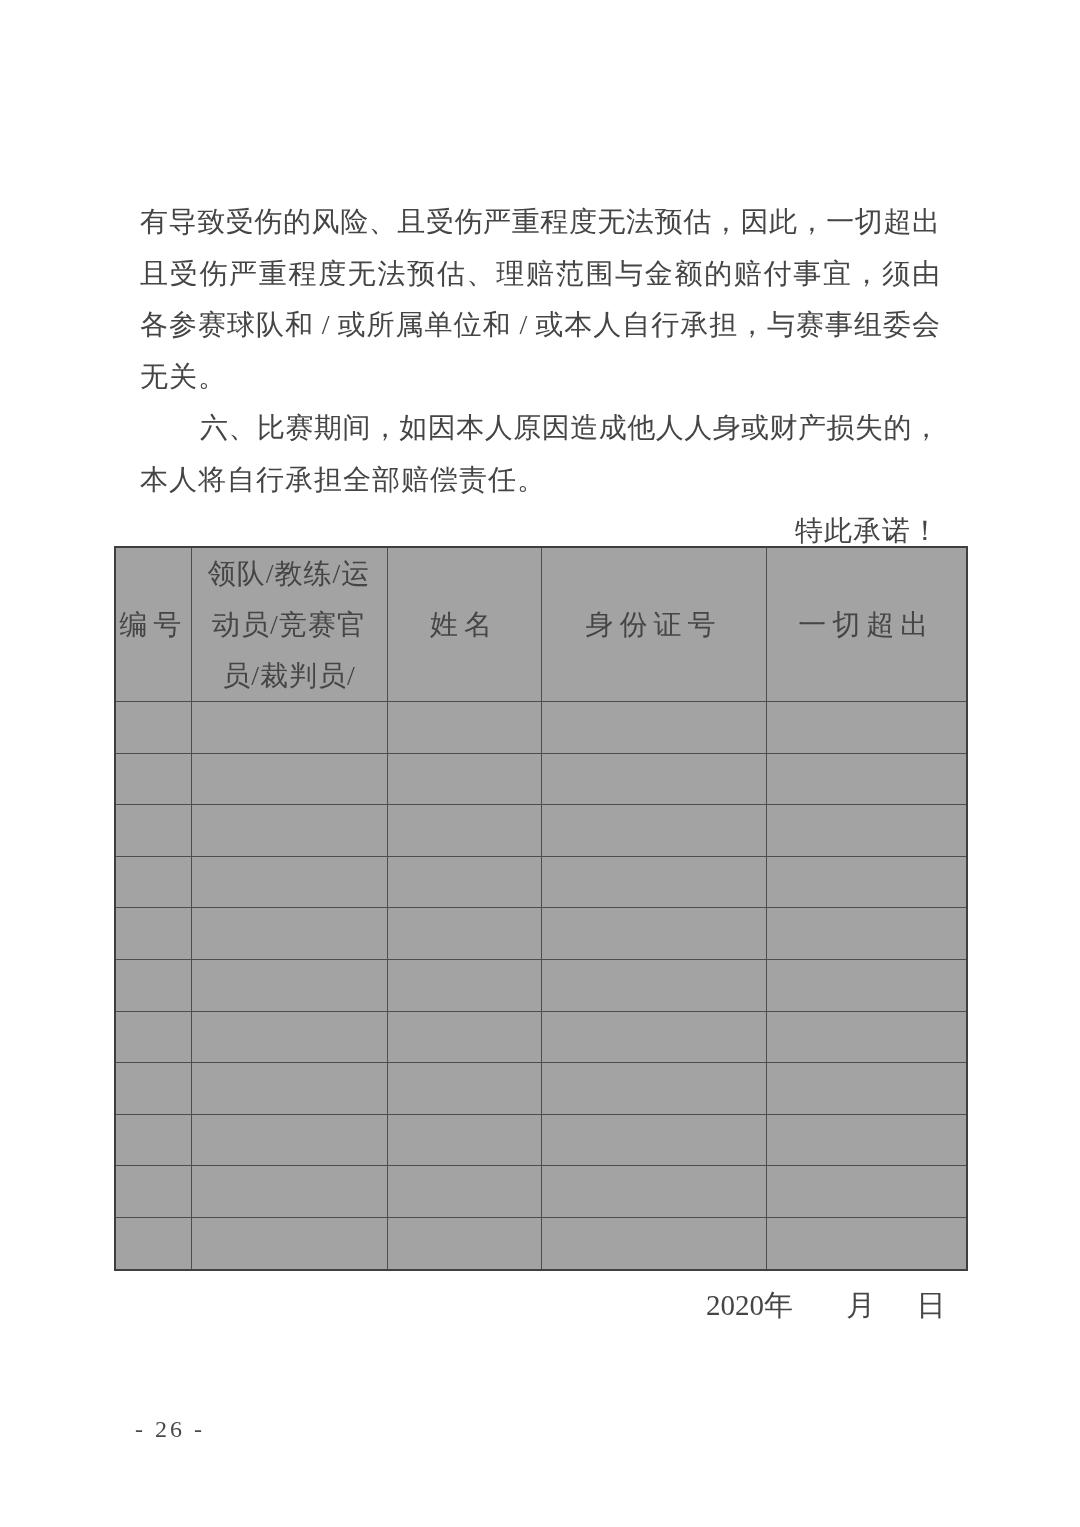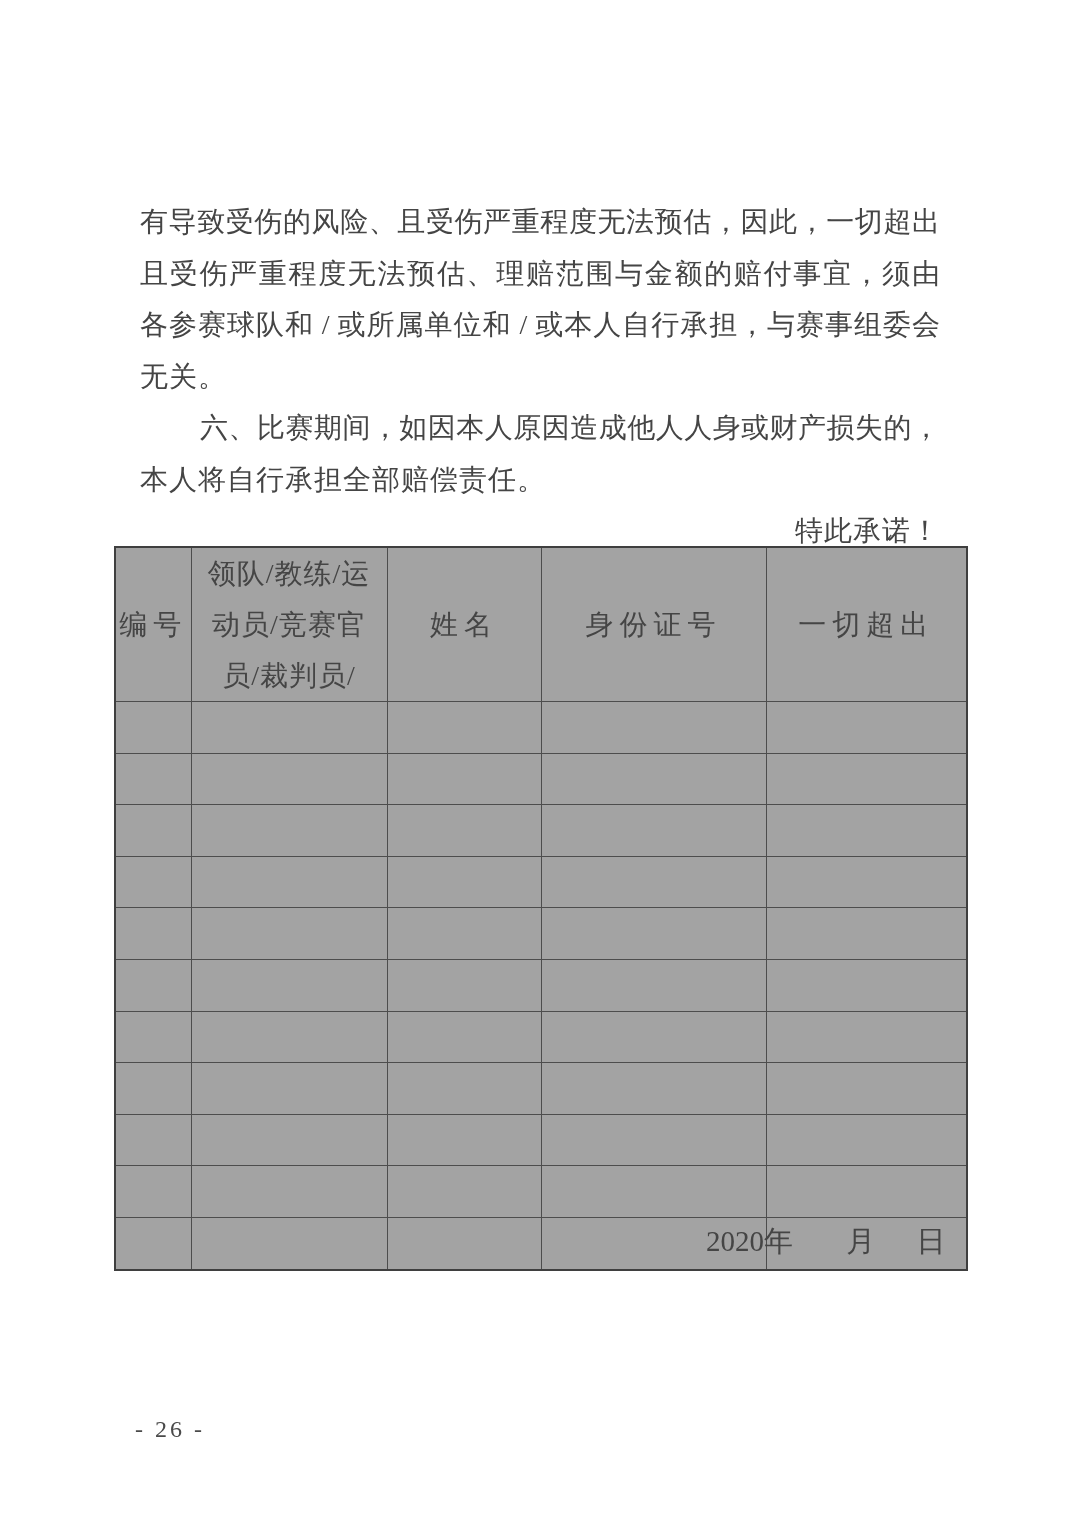--- a/index.html
+++ b/index.html
@@ -76,21 +76,21 @@
   .hdr-multiline { letter-spacing: 1px; }
   .hdr-multiline div {
     line-height: 51px;
     letter-spacing: 1px;
   }
 
   
   .date-line {
     position: absolute;
     left: 706px;
-    top: 1222px;
+    top: 1286px;
     font-size: 29px;
     color: #454545;
     white-space: nowrap;
   }
   .date-line .m { margin-left: 46px; }
   .date-line .d { margin-left: 34px; }
 
   
   .page-number {
     position: absolute;

